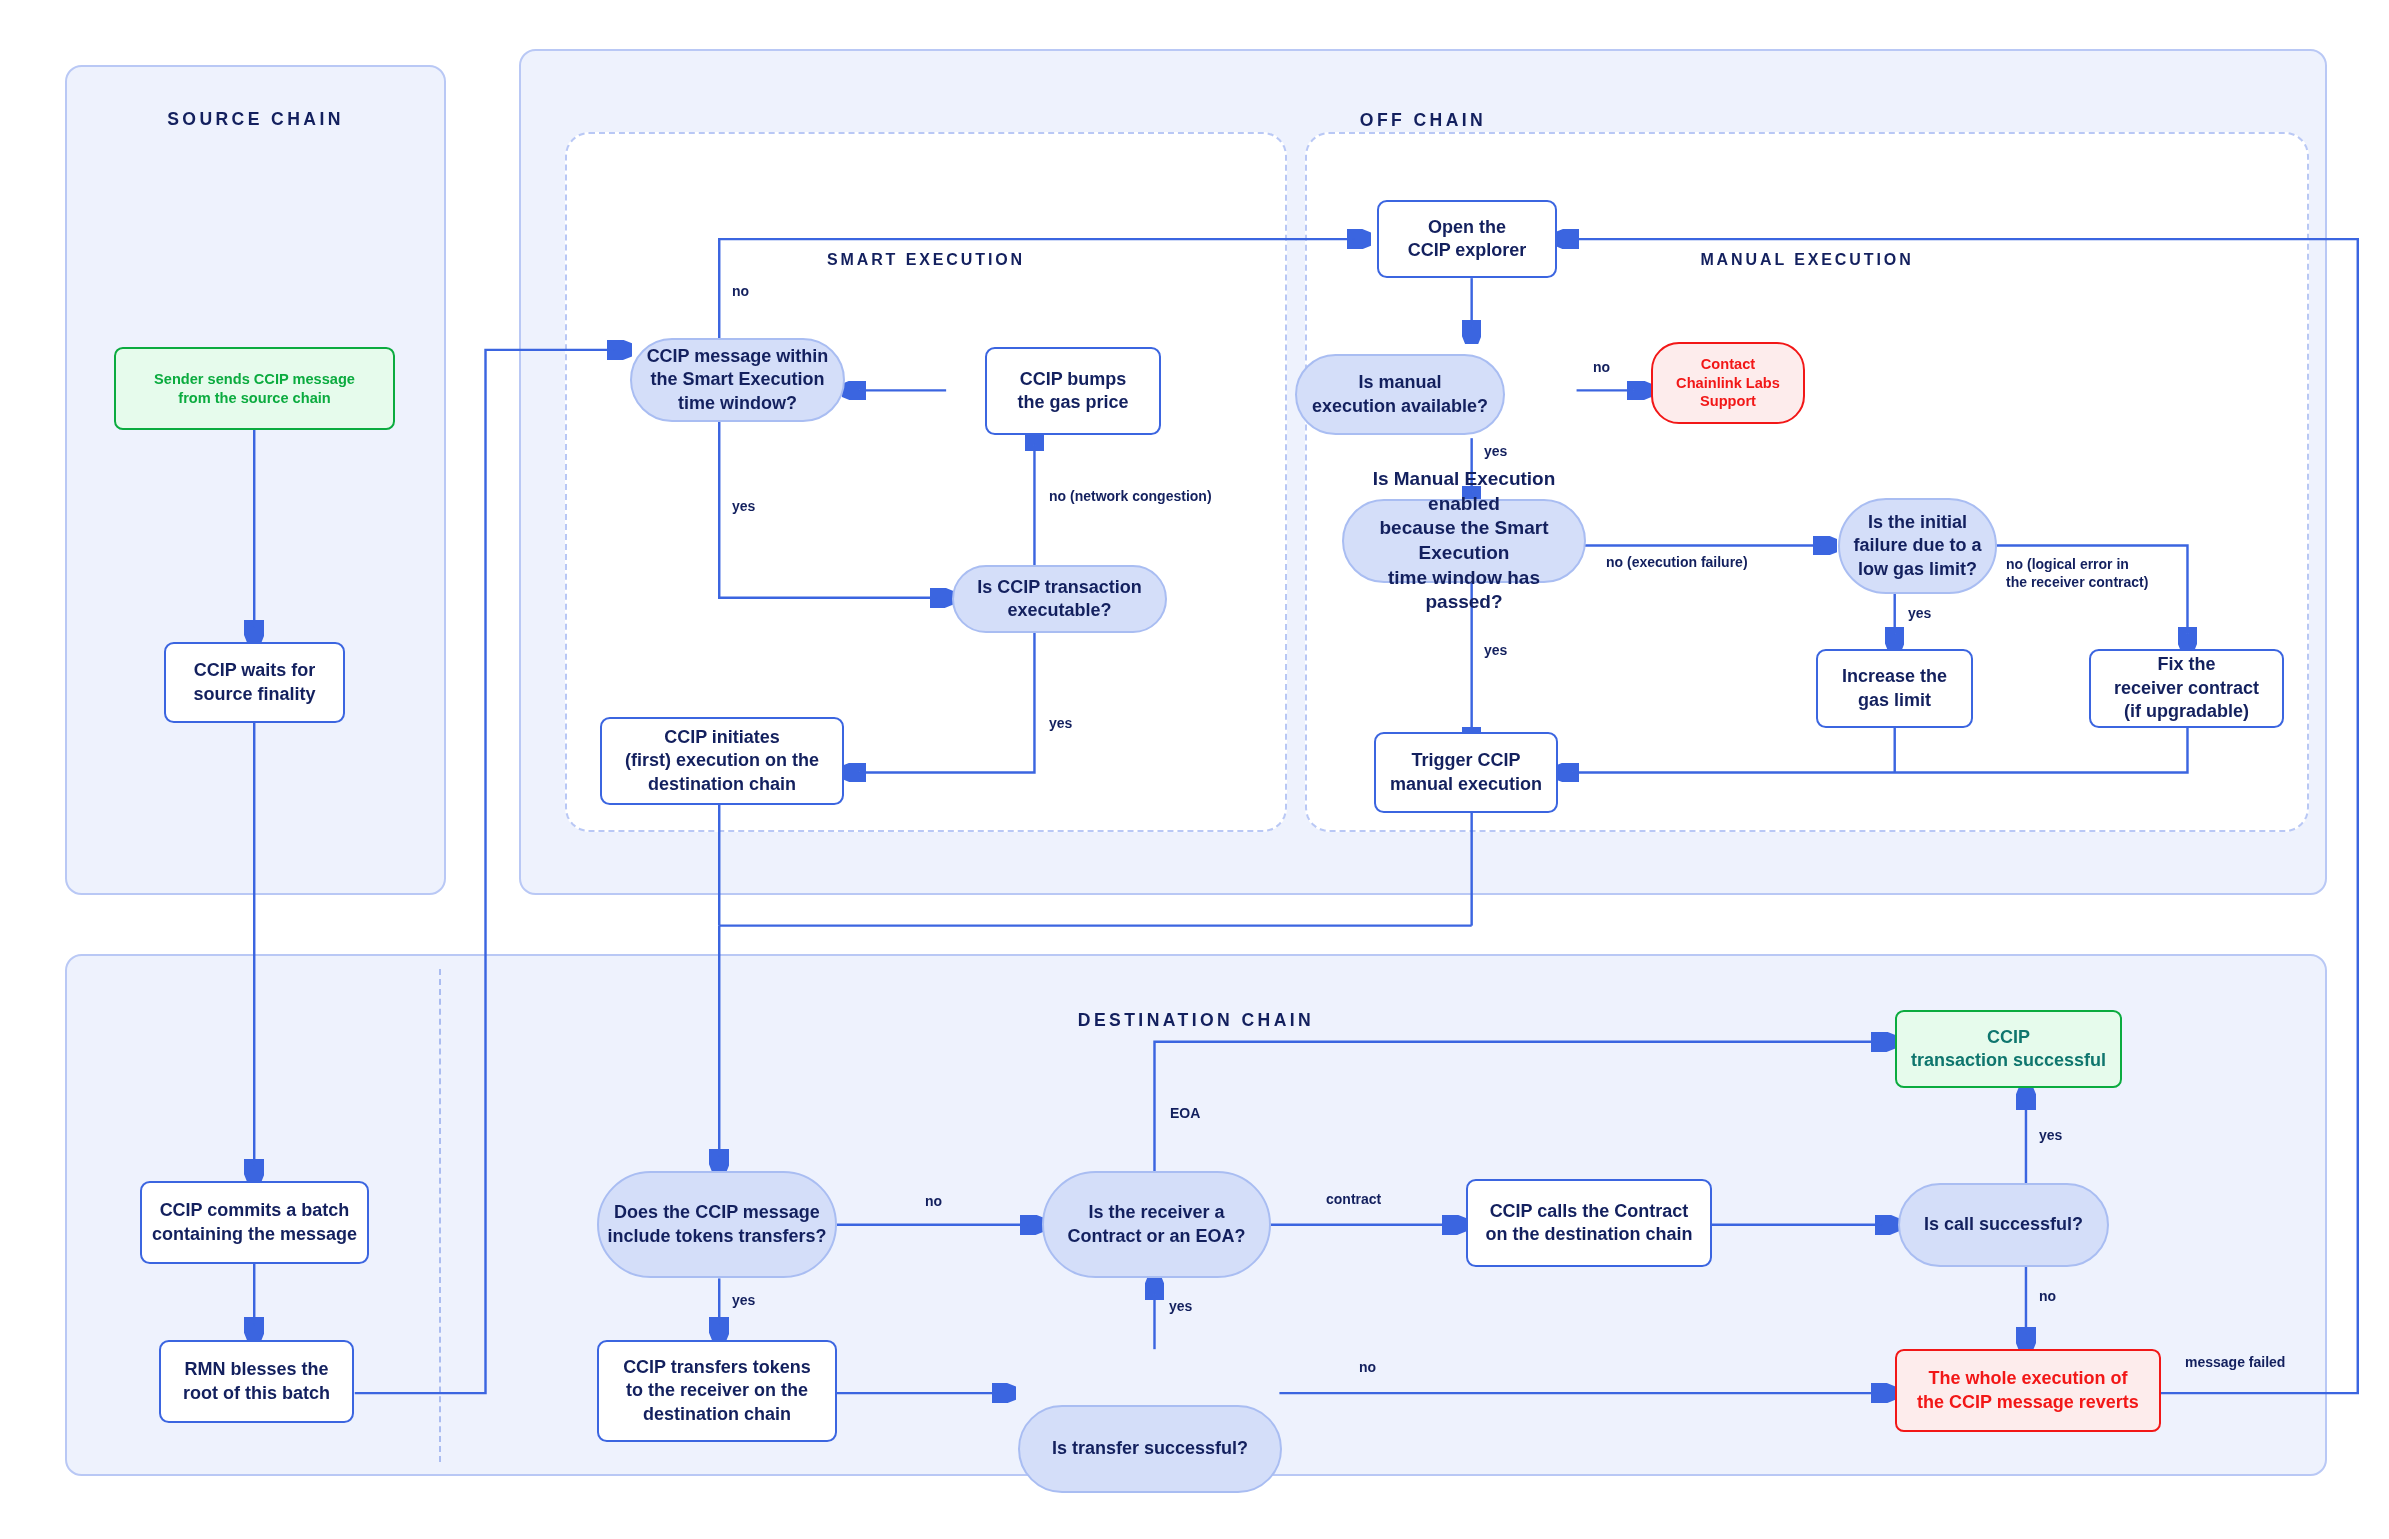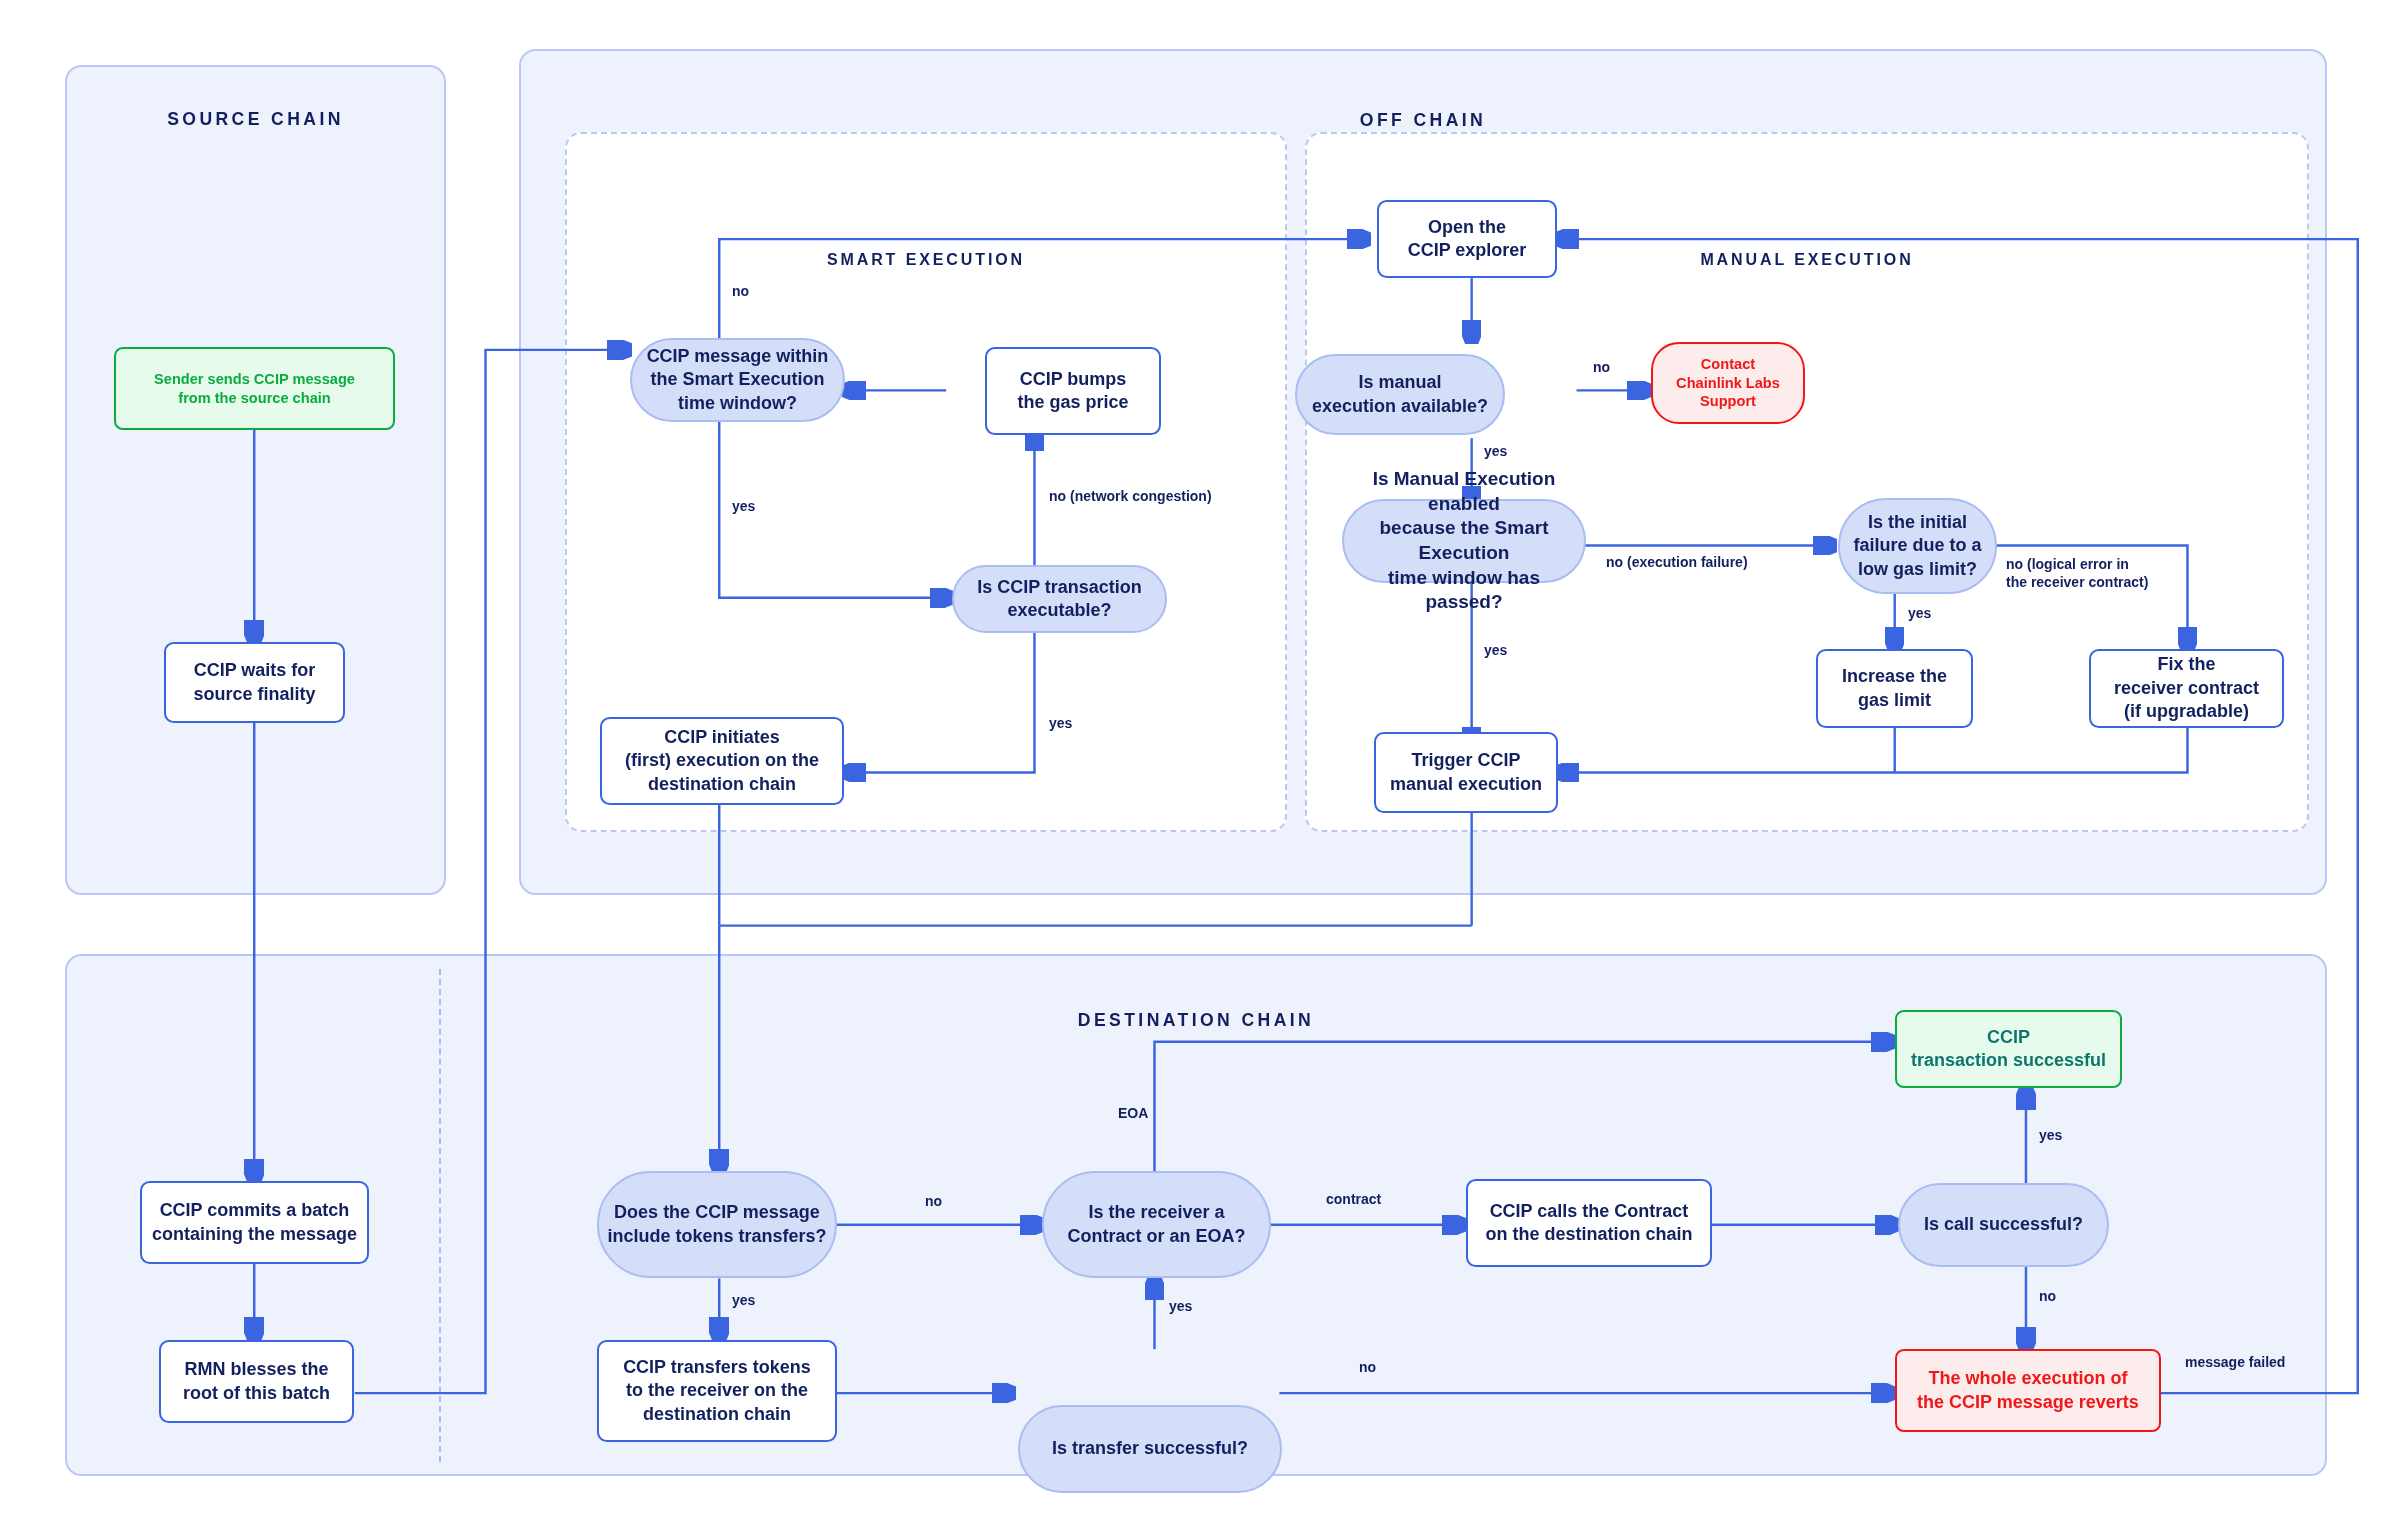--- a/index.html
+++ b/index.html
@@ -1,20 +1,20 @@
 <!DOCTYPE html>
 <html style="font-size:7.8px"><head>
 <meta charset="utf-8">
 <style>
   html,body{margin:0;padding:0;background:#ffffff;}
   #stage{position:relative;width:2389px;height:1539px;background:#ffffff;
          font-family:"Liberation Sans",sans-serif;overflow:hidden;}
   .panel{position:absolute;border-radius:16.6px;box-sizing:border-box;}
   .panel-solid{background:#eef2fd;border:2px solid #b9c8f5;}
-  .panel-dashed{background:#ffffff;border:2.4px dashed #b9c8f5;border-radius:16px;}
+  .panel-dashed{background:#ffffff;border:2.4px dashed #b9c8f5;border-radius:24px;}
   .panel-title{position:absolute;width:100%;text-align:center;
                color:#13205e;font-weight:700;font-size:17.6px;letter-spacing:3.4px;}
   .dashed-title{font-size:16px;letter-spacing:2.9px;}
   .vdiv{position:absolute;border-left:2px dashed #aabcf0;}
   .node{position:absolute;box-sizing:border-box;display:flex;align-items:center;
         justify-content:center;text-align:center;font-weight:700;line-height:1.30;
         font-size:18px;padding:2.9px 4.9px;}
   .proc{background:#ffffff;border:2px solid #3b65e0;border-radius:9.8px;color:#13205e;}
   .dec{background:#d4def9;border:2px solid #a9bdf2;border-radius:54px;color:#13205e;}
   .ok{background:#e6fbec;border:2px solid #0bab3f;border-radius:8.8px;color:#0f766e;}
@@ -210,20 +210,20 @@
   <div class="lbl" style="left:1606px;top:554px;">no (execution failure)</div>
   <div class="lbl" style="left:1484px;top:642px;">yes</div>
   <div class="lbl" style="left:1908px;top:605px;">yes</div>
   <div class="lbl" style="left:2006px;top:556px;">no (logical error in
 the receiver contract)</div>
 
   <div class="lbl" style="left:925px;top:1193px;">no</div>
   <div class="lbl" style="left:732px;top:1292px;">yes</div>
   <div class="lbl" style="left:1169px;top:1298px;">yes</div>
   <div class="lbl" style="left:1359px;top:1359px;">no</div>
-  <div class="lbl" style="left:1118px;top:1105px;">EOA</div>
+  <div class="lbl" style="left:1170px;top:1105px;">EOA</div>
   <div class="lbl" style="left:1326px;top:1191px;">contract</div>
   <div class="lbl" style="left:2039px;top:1127px;">yes</div>
   <div class="lbl" style="left:2039px;top:1288px;">no</div>
   <div class="lbl" style="left:2185px;top:1354px;">message failed</div>
 
 </div>
 
 
 </body></html>

